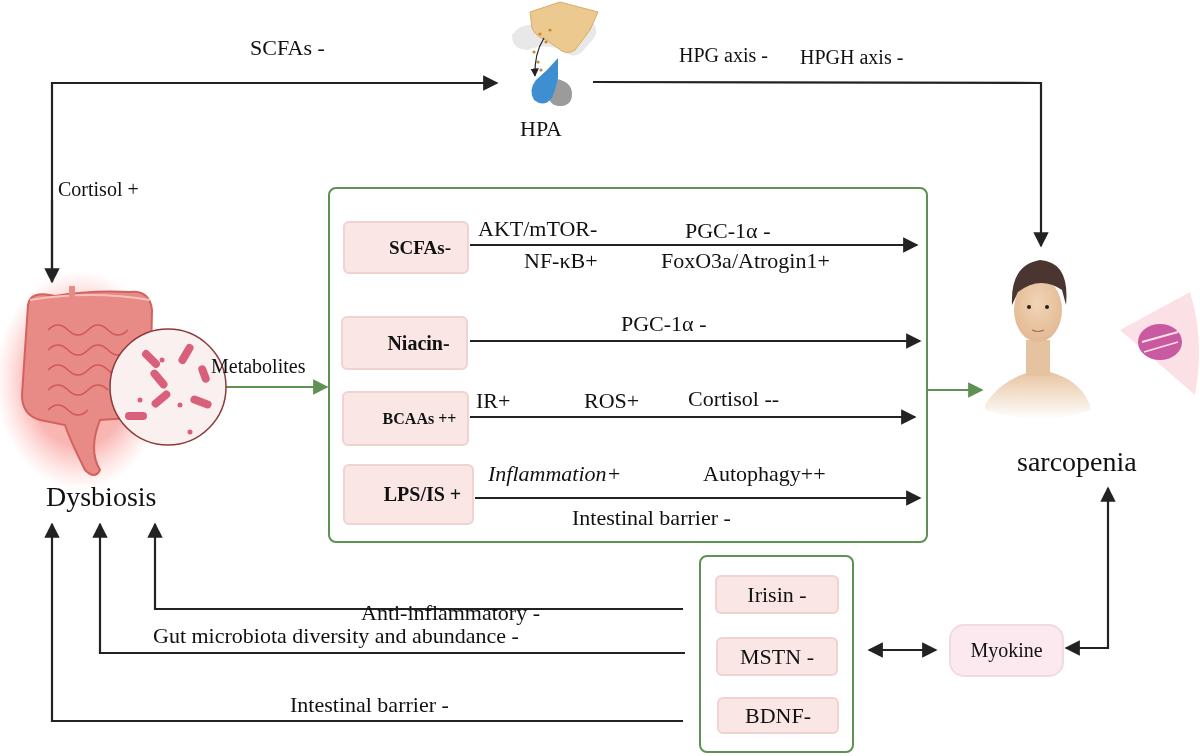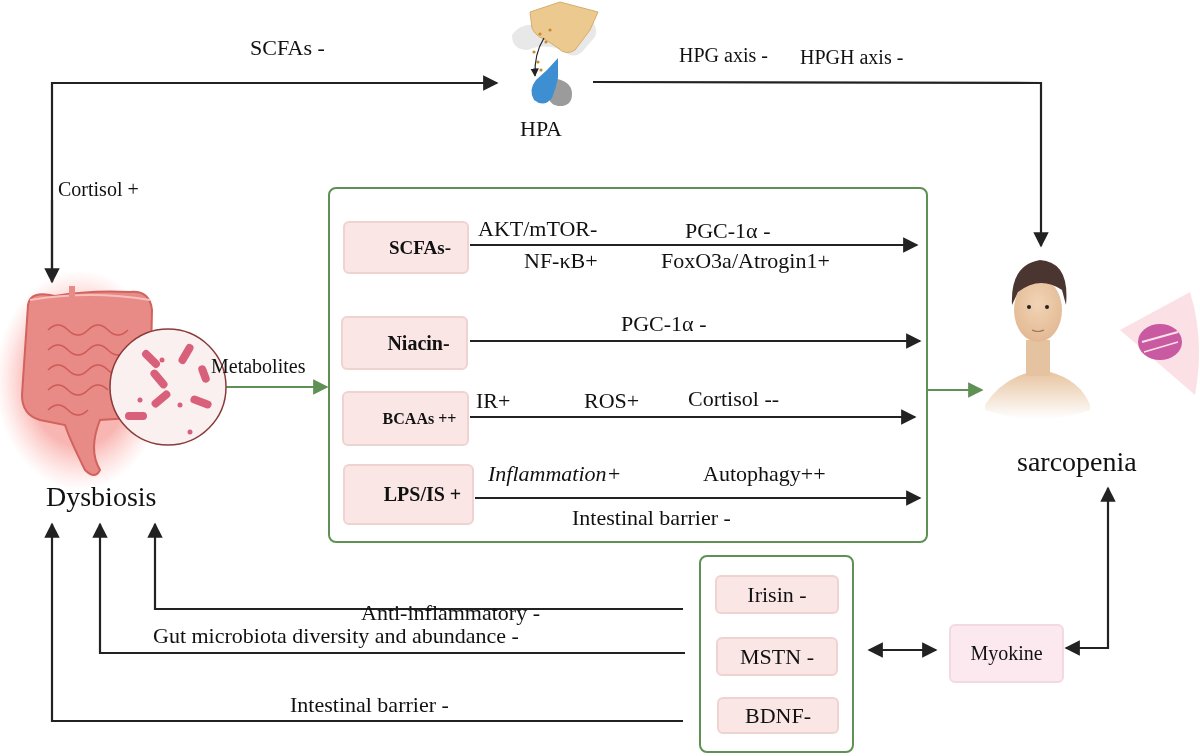--- a/index.html
+++ b/index.html
@@ -141,17 +141,17 @@
 <div class="lbl" style="left:584px;top:390px;">ROS+</div>
 <div class="lbl" style="left:688px;top:388px;">Cortisol --</div>
 <div class="lbl" style="left:488px;top:463px;font-style:italic;">Inflammation+</div>
 <div class="lbl" style="left:703px;top:463px;">Autophagy++</div>
 <div class="lbl" style="left:572px;top:507px;">Intestinal barrier -</div>
 
 <div class="gbox" style="left:699px;top:555px;width:155px;height:198px;"></div>
 <div class="pbox" style="left:715px;top:575px;width:124px;height:39px;">Irisin -</div>
 <div class="pbox" style="left:716px;top:637px;width:122px;height:39px;">MSTN -</div>
 <div class="pbox" style="left:717px;top:697px;width:122px;height:37px;">BDNF-</div>
-<div class="pbox" style="left:949px;top:624px;width:115px;height:59px;font-size:20px;background:#fbe9ef;border-color:#f3d9e2;">Myokine</div>
+<div class="pbox" style="left:949px;top:624px;width:115px;height:53px;font-size:20px;background:#fbe9ef;border-color:#f3d9e2;border-radius:15px;">Myokine</div>
 
 <div class="lbl" style="left:315px;top:602px;margin-left:46px;">Anti-inflammatory -</div>
 <div class="lbl" style="left:153px;top:625px;">Gut microbiota diversity and abundance -</div>
 <div class="lbl" style="left:290px;top:694px;">Intestinal barrier -</div>
 
 </body></html>

